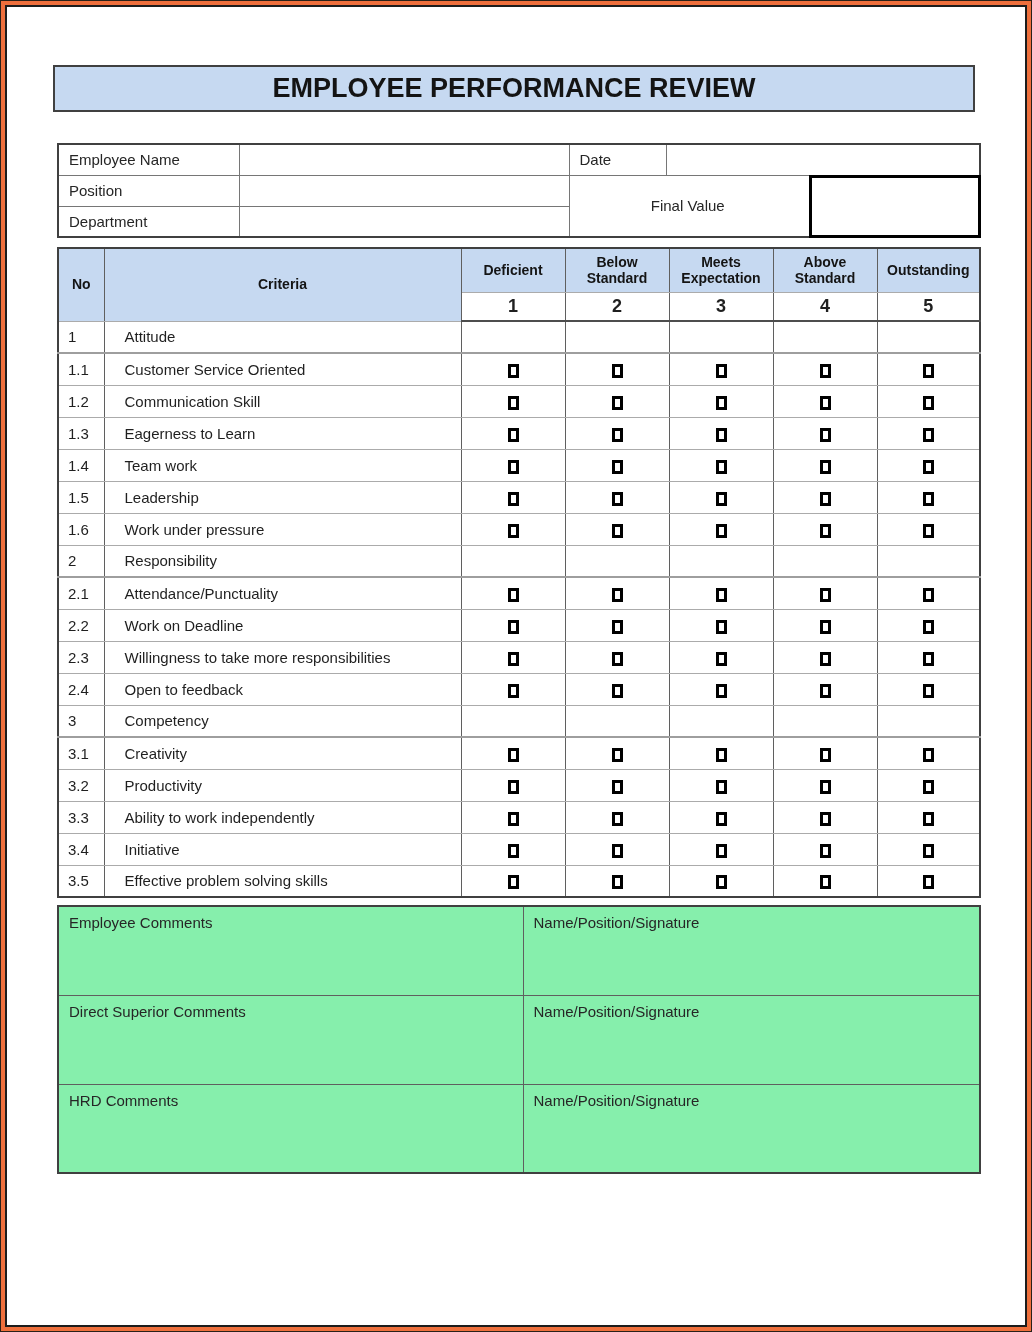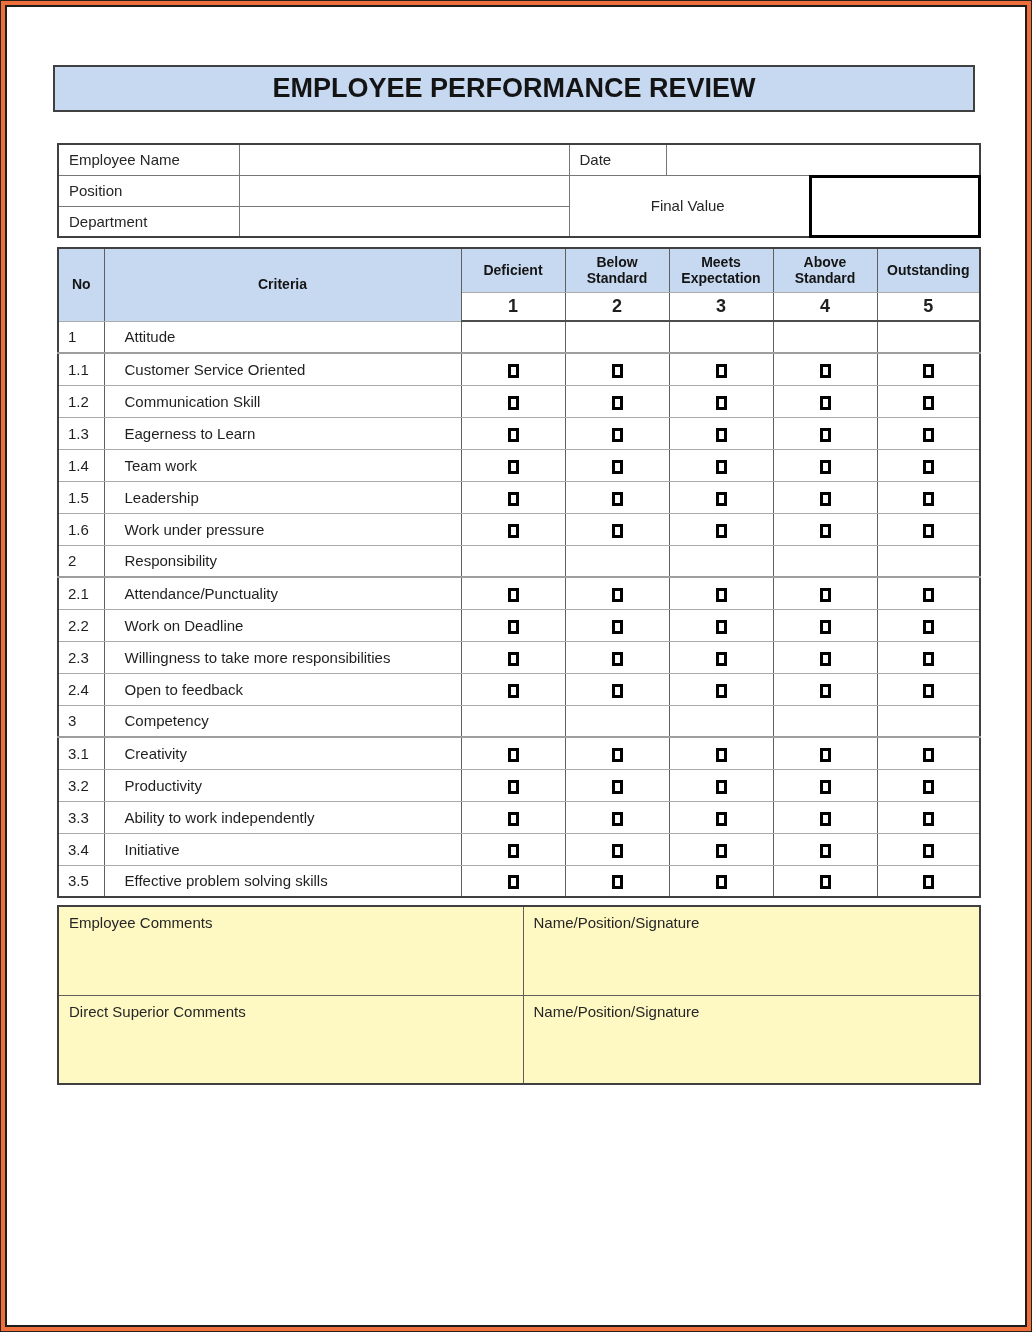--- a/index.html
+++ b/index.html
@@ -64,21 +64,21 @@
   }
 
   
   .comments-table {
     position:absolute; left:50px; top:898px; width:922px;
     border-collapse:collapse; table-layout:fixed;
     border:2px solid #404040; font-size:15px;
   }
   .comments-table td {
     border:1px solid #5f5f5f; height:89px;
-    vertical-align:top; padding:7px 10px; color:#262626; background:#fef9c3;
+    vertical-align:top; padding:7px 10px; color:#262626; background:#86efac;
   }
 </style>
 </head>
 <body>
 
 <div class="page">
   <div class="frame-orange">
     <div class="frame-inner">
 
       <div class="title-bar">
@@ -315,18 +315,22 @@
           </colgroup>
         <tbody id="comments-body">
             <tr>
               <td><span>Employee Comments</span></td>
               <td><span>Name/Position/Signature</span></td>
             </tr>
             <tr>
               <td><span>Direct Superior Comments</span></td>
               <td><span>Name/Position/Signature</span></td>
             </tr>
+            <tr>
+              <td><span>HRD Comments</span></td>
+              <td><span>Name/Position/Signature</span></td>
+            </tr>
           </tbody>
       </table>
 
     </div>
   </div>
 </div>
 
 </body></html>

